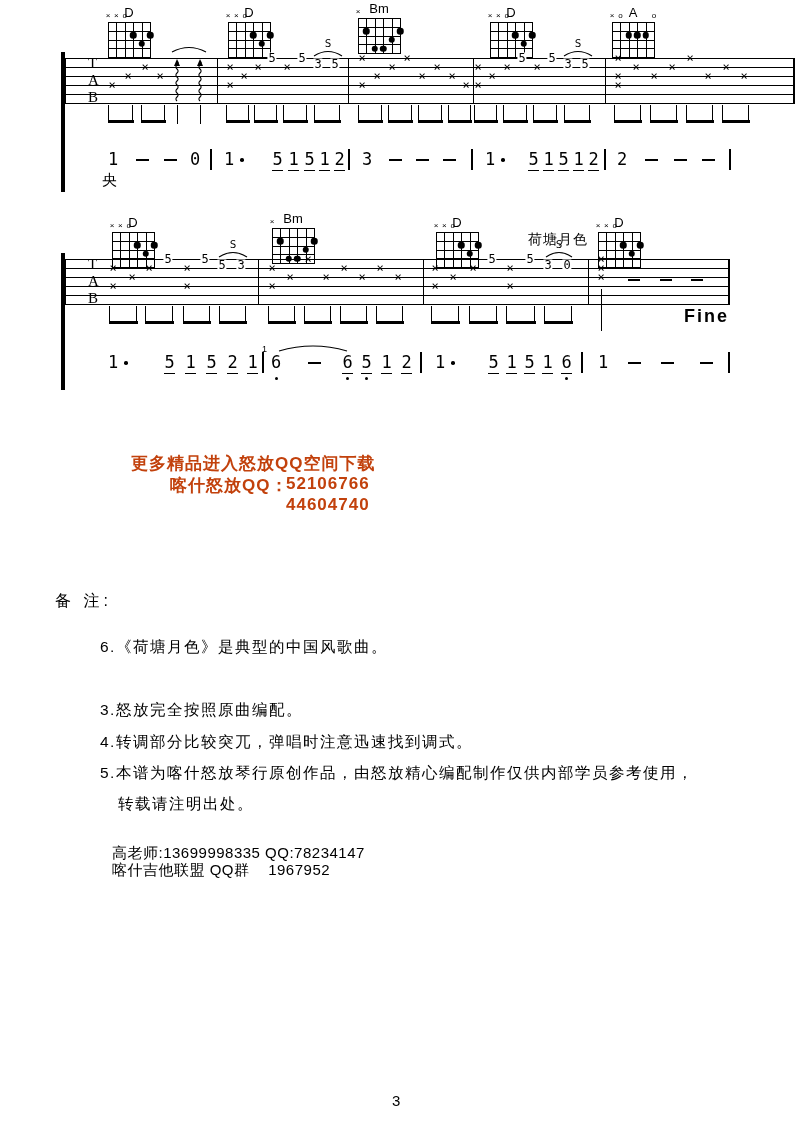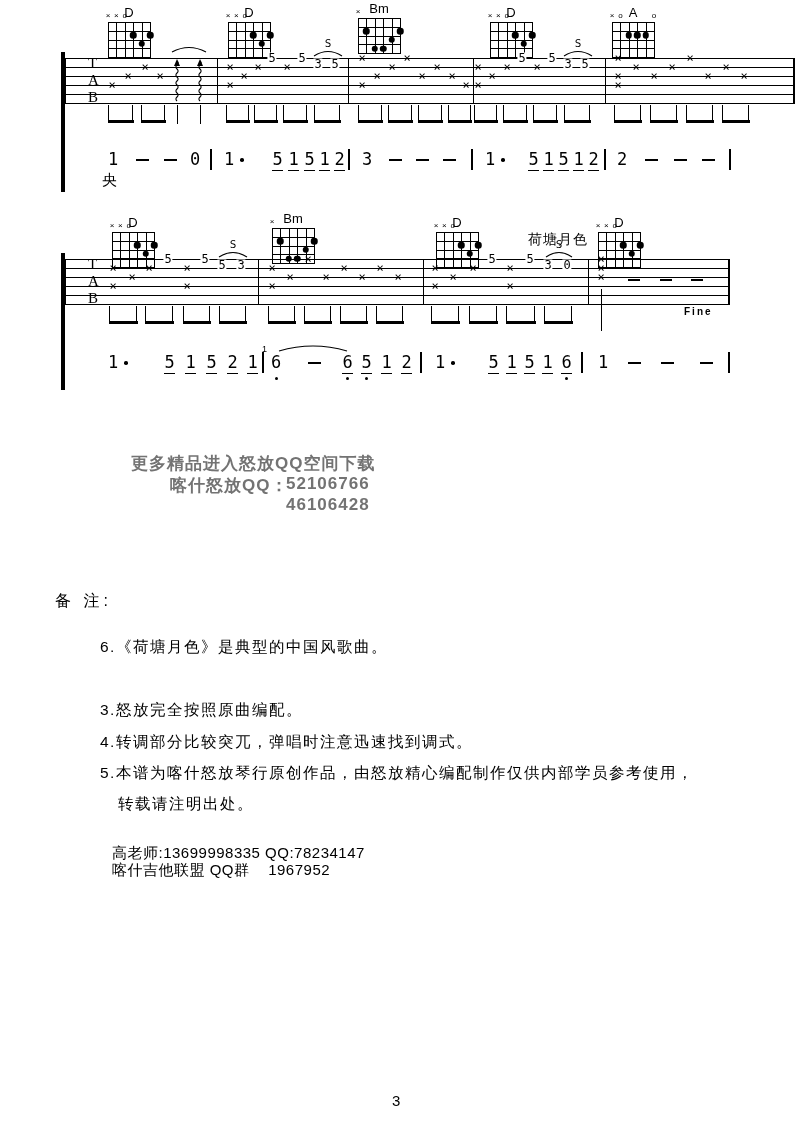--- a/index.html
+++ b/index.html
@@ -3,21 +3,21 @@
 <meta charset="utf-8">
 <style>
   html,body{margin:0;padding:0;background:#888;}
   #sheet{
     position:relative;width:800px;height:1131px;background:#ffffff;
     font-family:"Liberation Sans",sans-serif;color:#000;overflow:hidden;
     margin:0 auto;
   }
   .abs{position:absolute;}
   .overlay{position:absolute;left:0;top:0;pointer-events:none;}
-  .promo{color:#737373;font-weight:bold;font-size:17px;letter-spacing:1px;white-space:pre;}
+  .promo{color:#c2410c;font-weight:bold;font-size:17px;letter-spacing:1px;white-space:pre;}
   #promo-line1{left:131px;top:452px;}
   #promo-line2-label{left:170px;top:474px;}
   #promo-qq1{left:286px;top:474px;}
   #promo-qq2{left:286px;top:495px;}
   #notes-heading{left:55px;top:591px;font-size:16px;letter-spacing:4px;}
   .note-line{font-size:15.5px;letter-spacing:1.5px;white-space:pre;}
   .contact-line{font-size:15px;letter-spacing:0.5px;white-space:pre;}
   #address{left:112px;top:897px;font-size:15.5px;letter-spacing:1px;white-space:pre;}
   #page-number{left:392px;top:1092px;font-size:15px;}
   .hline,.vline,.beam,.stem,.dash,.bar{background:#000;position:absolute;}
@@ -25,21 +25,21 @@
   .numtok{position:absolute;font-family:"DejaVu Sans Mono",monospace;font-size:17px;line-height:19px;}
   .dotb{position:absolute;width:3px;height:3px;border-radius:50%;background:#000;}
 </style>
 </head>
 <body>
 
 <div id="sheet">
   <div class="abs promo" id="promo-line1">更多精品进入怒放QQ空间下载</div>
   <div class="abs promo" id="promo-line2-label">喀什怒放QQ：</div>
   <div class="abs promo" id="promo-qq1">52106766</div>
-  <div class="abs promo" id="promo-qq2">46106428</div>
+  <div class="abs promo" id="promo-qq2">44604740</div>
   <div class="abs" id="notes-heading">备 注:</div>
   <div class="abs" id="page-number">3</div>
 <svg width="800" height="1131" class="overlay">
       <path d="M172,52 Q189,43 206,52" fill="none" stroke="#000" stroke-width="1.1"></path>
       <path d="M314,56 Q328,47 342,56" fill="none" stroke="#000" stroke-width="1.1"></path>
       <path d="M564,56 Q578,47 592,56" fill="none" stroke="#000" stroke-width="1.1"></path>
       <path d="M177,101 Q174.8,99 177,97 Q179.2,95 177,93 Q174.8,91 177,89 Q179.2,87 177,85 Q174.8,83 177,81 Q179.2,79 177,77 Q174.8,75 177,73 Q179.2,71 177,69 Q174.8,67 177,65 Q179.2,63 177,61" fill="none" stroke="#000" stroke-width="1.1"></path>
       <path d="M174,66 L177,59 L180,66 Z" fill="#000" stroke-width="1.1"></path>
       <path d="M200,101 Q197.8,99 200,97 Q202.2,95 200,93 Q197.8,91 200,89 Q202.2,87 200,85 Q197.8,83 200,81 Q202.2,79 200,77 Q197.8,75 200,73 Q202.2,71 200,69 Q197.8,67 200,65 Q202.2,63 200,61" fill="none" stroke="#000" stroke-width="1.1"></path>
       <path d="M197,66 L200,59 L203,66 Z" fill="#000" stroke-width="1.1"></path>
@@ -405,21 +405,21 @@
     <div class="abs glyph" style="left: 530px; top: 259px; transform: translate(-50%, -50%); font-size: 12px; background: rgb(255, 255, 255); padding: 0px 1px;">5</div>
     <div class="abs glyph" style="left: 548px; top: 265.3px; transform: translate(-50%, -50%); font-size: 12px; background: rgb(255, 255, 255); padding: 0px 1px;">3</div>
     <div class="abs glyph" style="left: 567px; top: 265.3px; transform: translate(-50%, -50%); font-size: 12px; background: rgb(255, 255, 255); padding: 0px 1px;">0</div>
     <div class="abs glyph" style="left: 601px; top: 259px; transform: translate(-50%, -50%); font-size: 12px; background: transparent; padding: 0px;">×</div>
     <div class="abs glyph" style="left: 601px; top: 268px; transform: translate(-50%, -50%); font-size: 12px; background: transparent; padding: 0px;">×</div>
     <div class="abs glyph" style="left: 601px; top: 277px; transform: translate(-50%, -50%); font-size: 12px; background: transparent; padding: 0px;">×</div>
     <div class="abs dash" style="left: 628px; top: 279px; width: 12px; height: 2.2px;"></div>
     <div class="abs dash" style="left: 660px; top: 279px; width: 12px; height: 2.2px;"></div>
     <div class="abs dash" style="left: 691px; top: 279px; width: 12px; height: 2.2px;"></div>
     <div class="abs" style="left: 528px; top: 231px; font-size: 14px; font-weight: normal; letter-spacing: 1px;">荷塘月色</div>
-    <div class="abs" style="left: 684px; top: 306px; font-size: 10px; font-weight: bold; letter-spacing: 2px;">Fine</div>
+    <div class="abs" style="left: 684px; top: 306px; font-size: 18px; font-weight: bold; letter-spacing: 2px;">Fine</div>
     <div class="abs" style="left: 233px; top: 238px; transform: translateX(-50%); font-size: 11px; font-family: &quot;DejaVu Sans Mono&quot;, monospace;">S</div>
     <div class="abs" style="left: 559px; top: 238px; transform: translateX(-50%); font-size: 11px; font-family: &quot;DejaVu Sans Mono&quot;, monospace;">S</div>
     <div class="abs numtok" style="left: 108px; top: 150px;">1</div>
     <div class="abs dash" style="left: 136px; top: 159px; width: 13px; height: 2.2px;"></div>
     <div class="abs dash" style="left: 164px; top: 159px; width: 13px; height: 2.2px;"></div>
     <div class="abs numtok" style="left: 190px; top: 150px;">0</div>
     <div class="abs bar" style="left: 210px; top: 149px; width: 1.6px; height: 21px;"></div>
     <div class="abs numtok" style="left: 224px; top: 150px;">1</div>
     <div class="abs" style="left: 240px; top: 158px; width: 3.5px; height: 3.5px; border-radius: 50%; background: rgb(0, 0, 0);"></div>
     <div class="abs numtok" style="left: 272px; top: 150px; border-bottom: 1.6px solid rgb(0, 0, 0); padding-bottom: 1px; width: 11px; text-align: center;">5</div>

